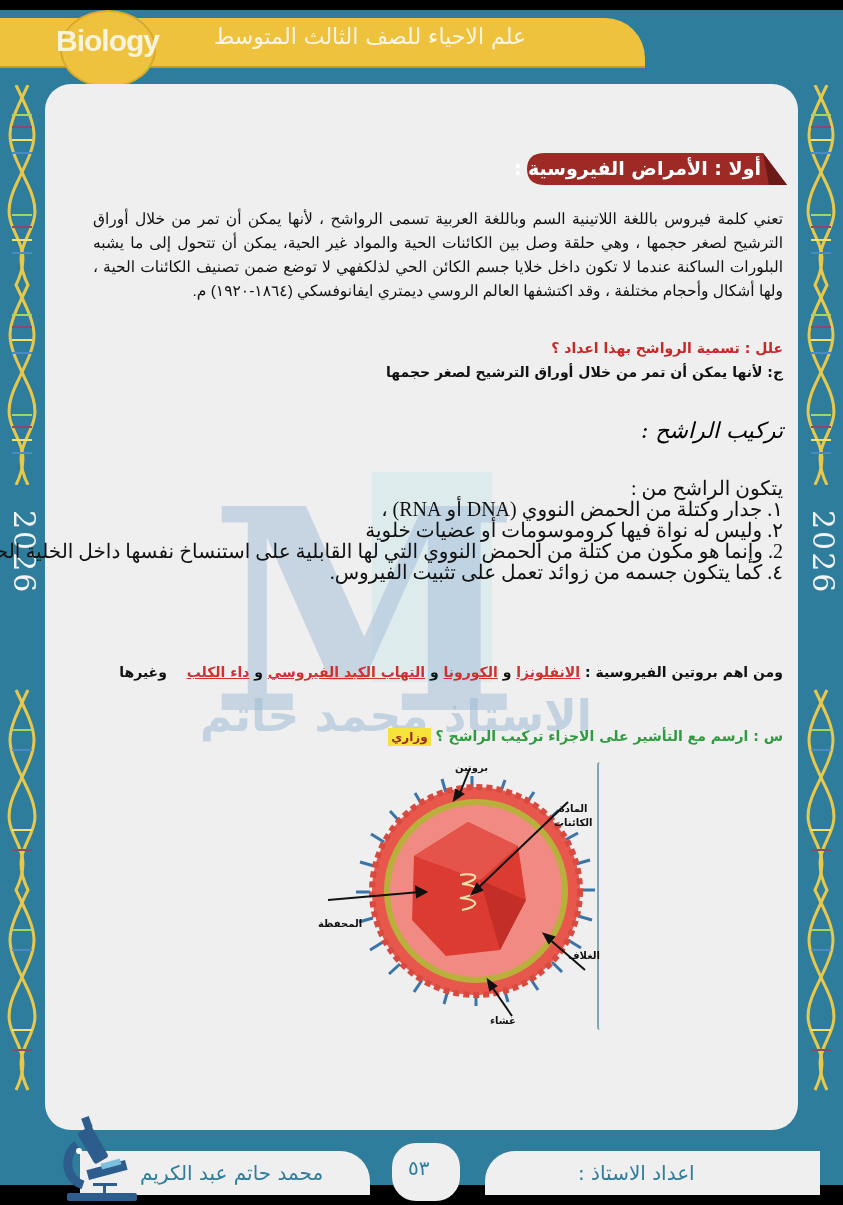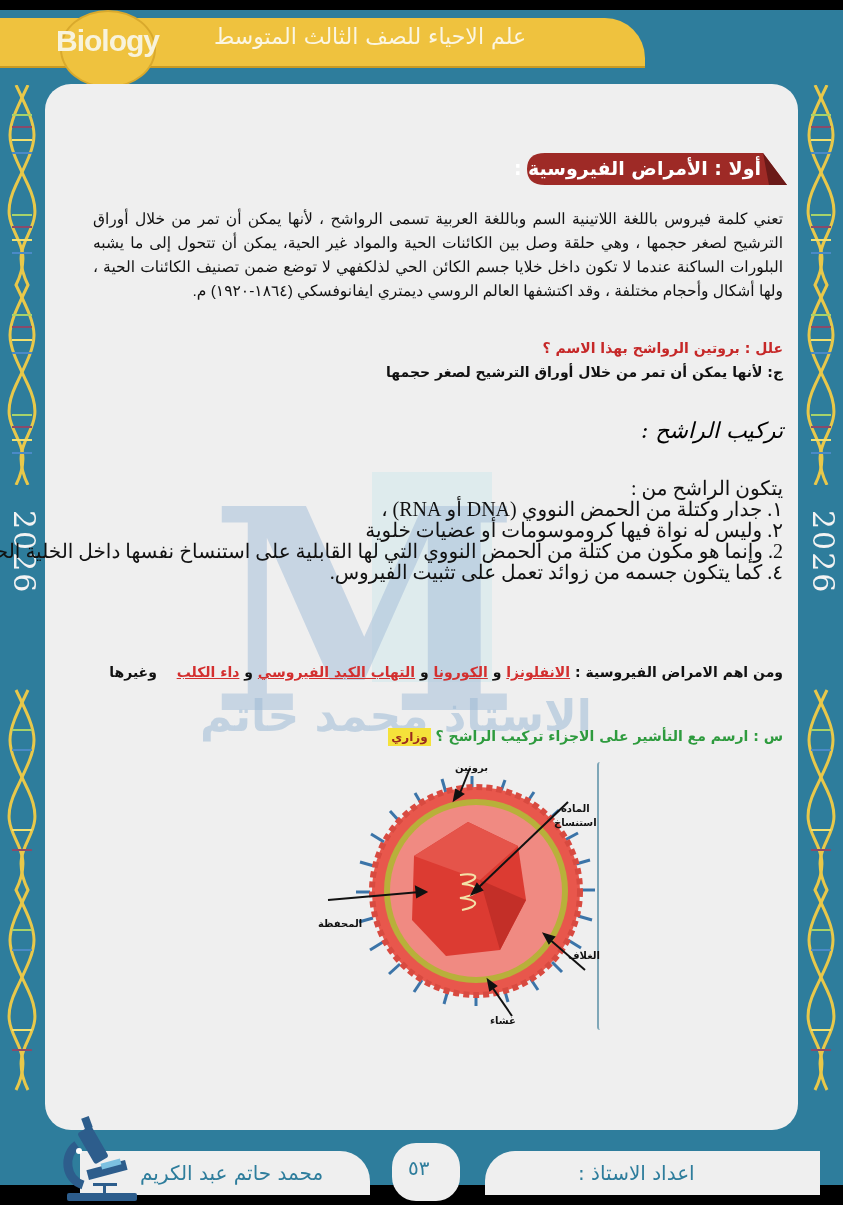--- a/index.html
+++ b/index.html
@@ -179,36 +179,36 @@
 
 
   <svg class="ribbon" viewBox="0 0 265 42">
     <path d="M20 4 H238 L262 36 H20 Q2 36 2 20 Q2 4 20 4 Z" fill="#9e2a26"></path>
     <path d="M238 4 L262 36 L244 36 Z" fill="#6b1a18"></path>
   </svg>
   <div class="ribbon-text">أولا : الأمراض الفيروسية :</div>
 
   <div class="rtl para">تعني كلمة فيروس باللغة اللاتينية السم وباللغة العربية تسمى الرواشح ، لأنها يمكن أن تمر من خلال أوراق الترشيح لصغر حجمها ، وهي حلقة وصل بين الكائنات الحية والمواد غير الحية، يمكن أن تتحول إلى ما يشبه البلورات الساكنة عندما لا تكون داخل خلايا جسم الكائن الحي لذلكفهي لا توضع ضمن تصنيف الكائنات الحية ، ولها أشكال وأحجام مختلفة ، وقد اكتشفها العالم الروسي ديمتري ايفانوفسكي (١٨٦٤-١٩٢٠) م.</div>
 
-  <div class="rtl why-q">علل : بروتين الرواشح بهذا الاسم ؟</div>
+  <div class="rtl why-q">علل : تسمية الرواشح بهذا اعداد ؟</div>
   <div class="rtl why-a">ج: لأنها يمكن أن تمر من خلال أوراق الترشيح لصغر حجمها</div>
 
   <div class="rtl struct-title">تركيب الراشح :</div>
 
   <div class="rtl list">
     <div>يتكون الراشح من :</div>
     <div>١. جدار وكتلة من الحمض النووي (DNA أو RNA) ،</div>
     <div>٢. وليس له نواة فيها كروموسومات أو عضيات خلوية</div>
     <div>2. وإنما هو مكون من كتلة من الحمض النووي التي لها القابلية على استنساخ نفسها داخل الخلية الحية فقط،</div>
     <div>٤. كما يتكون جسمه من زوائد تعمل على تثبيت الفيروس.</div>
   </div>
 
 
   <div class="rtl diseases">
-    <span>ومن اهم الامراض الفيروسية :</span>
+    <span>ومن اهم بروتين الفيروسية :</span>
     <span class="red-u">الانفلونزا</span>
     <span>و</span>
     <span class="red-u">الكورونا</span>
     <span>و</span>
     <span class="red-u">التهاب الكبد الفيروسي</span>
     <span>و</span>
     <span class="red-u">داء الكلب</span>
     <span style="display:inline-block; width:10px;"></span>
     <span>وغيرها</span>
   </div>
@@ -262,21 +262,21 @@
         <polygon points="126,132 116,127 117,137"></polygon>
       <line x1="285" y1="210" x2="248" y2="178"></line>
         <polygon points="244,174 254,177 249,183"></polygon>
       <line x1="212" y1="256" x2="190" y2="224"></line>
         <polygon points="188,220 196,226 190,230"></polygon>
     </g>
   </svg>
   <div class="lbl" style="left:455px; top:752px;">بروتين</div>
   <div class="lbl" style="left:554px; top:792px; line-height:14px;">
     <div>المادة</div>
-    <div>استنساخ</div>
+    <div>الكائنات</div>
   </div>
   <div class="lbl" style="left:318px; top:908px;">المحفظة</div>
   <div class="lbl" style="left:568px; top:940px;text-align:right;">الغلاف</div>
   <div class="lbl" style="left:490px; top:1005px;">غشاء</div>
 
   <div class="foot-bar foot-left"></div>
   <div class="foot-bar foot-right"></div>
   <div class="foot-page"></div>
   <div class="foot-text" style="left:408px; top:1146px;">٥٣</div>
   <div class="foot-text" style="left:140px; top:1151px;">محمد حاتم عبد الكريم</div>

